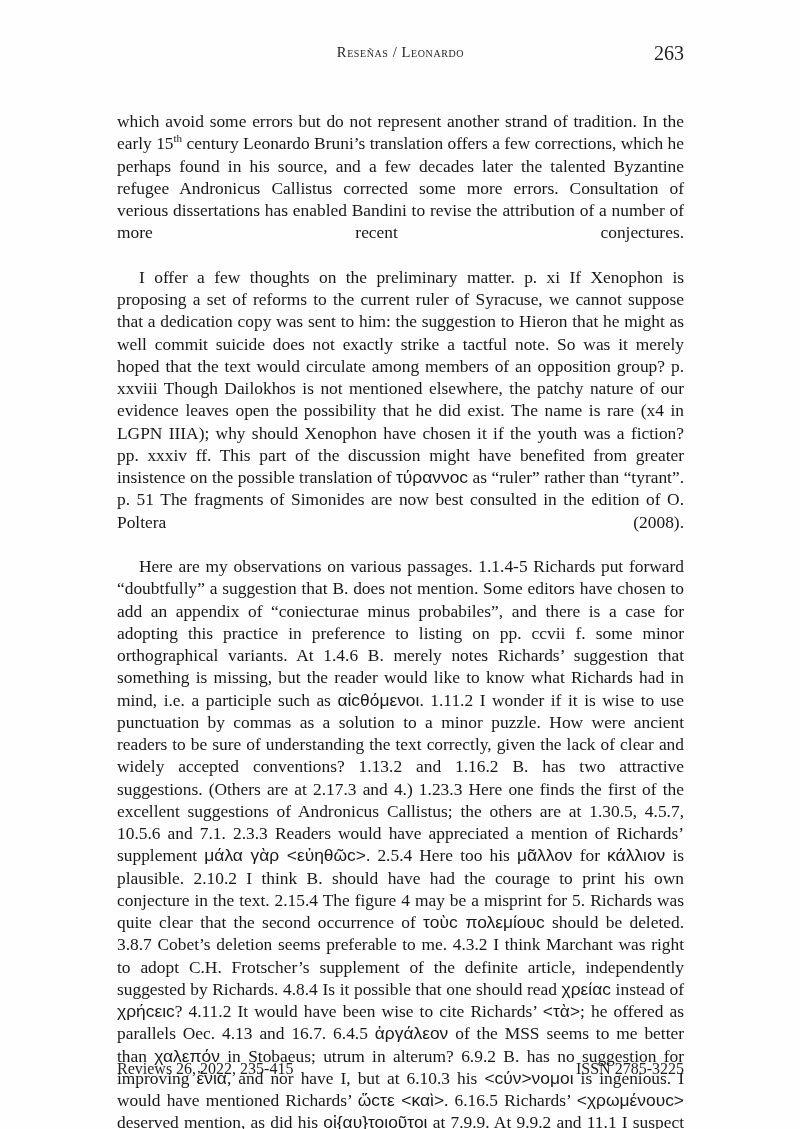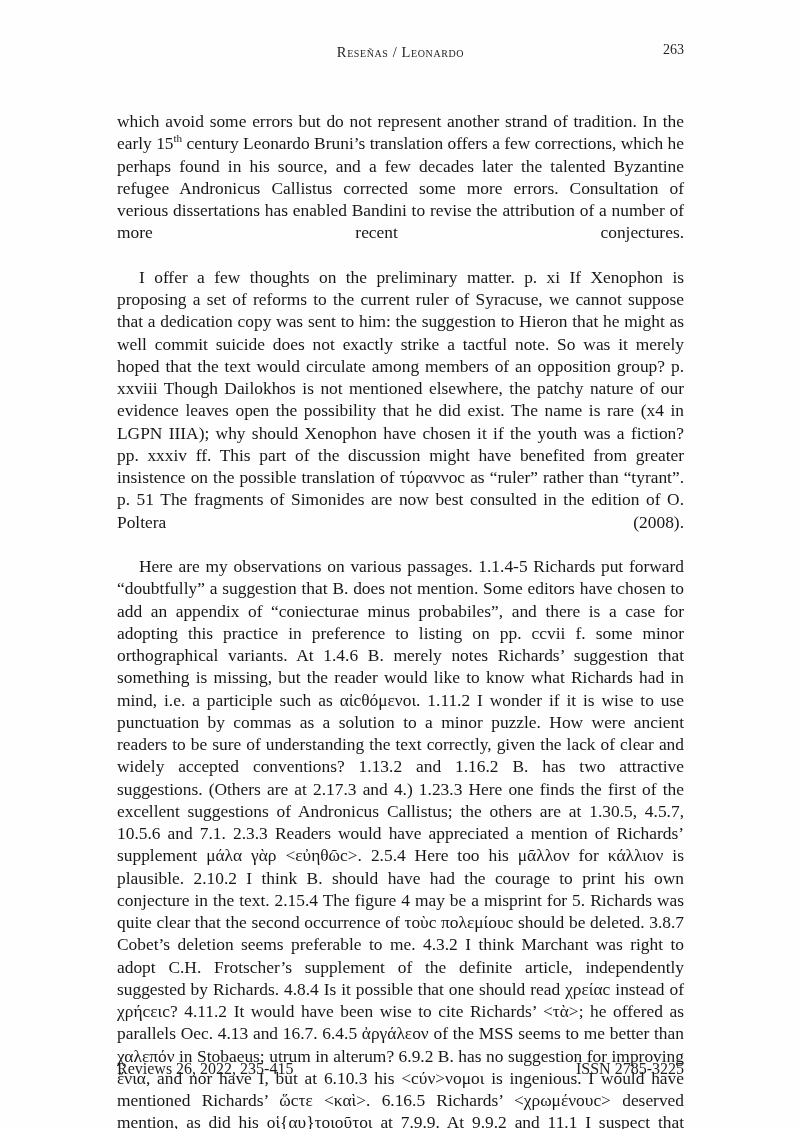--- a/index.html
+++ b/index.html
@@ -38,21 +38,21 @@
     font-size: 14.5px;
     letter-spacing: 0.6px;
     font-variant: small-caps;
     color: #1d1d20;
     white-space: pre;
   }
   .rh-folio {
     position: absolute;
     right: 0;
     top: -2px;
-    font-size: 14px;
+    font-size: 20px;
     color: #1d1d20;
   }
 
   
   .textblock {
     position: absolute;
     left: 117px;
     top: 110px;
     width: 567px;
     font-size: 17.4px;
@@ -76,21 +76,21 @@
     width: 100%;
   }
 
   .it { }
   .sup {
     font-size: 0.64em;
     vertical-align: super;
     line-height: 0;
   }
   .gk {
-    font-family: Liberation Serif, serif;
+    font-family: Liberation Sans, sans-serif;
     margin-top: 12px;
   }
 
   
   .footer {
     position: absolute;
     left: 117px;
     top: 1060px;
     width: 567px;
     height: 22px;

